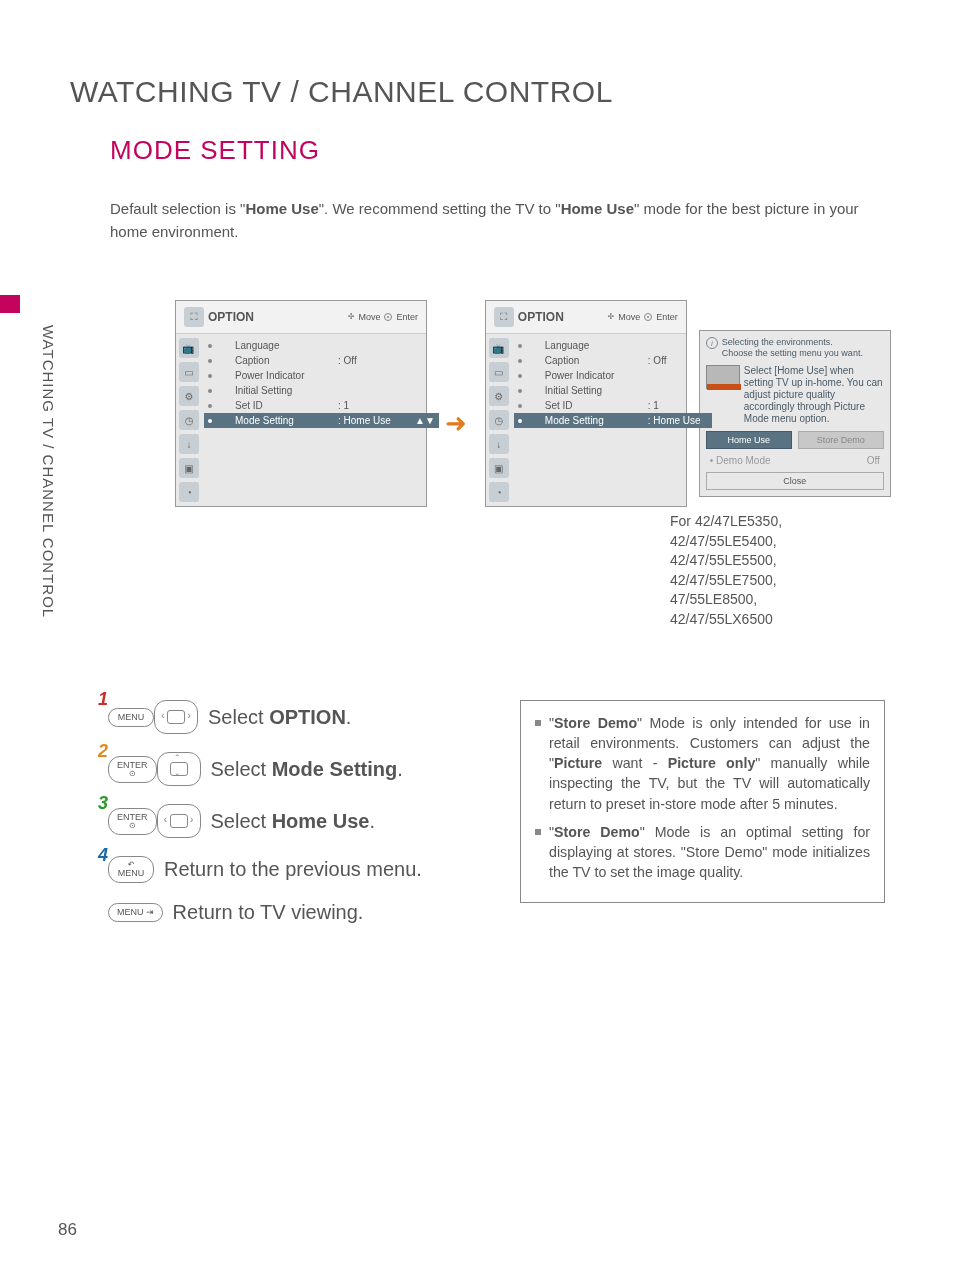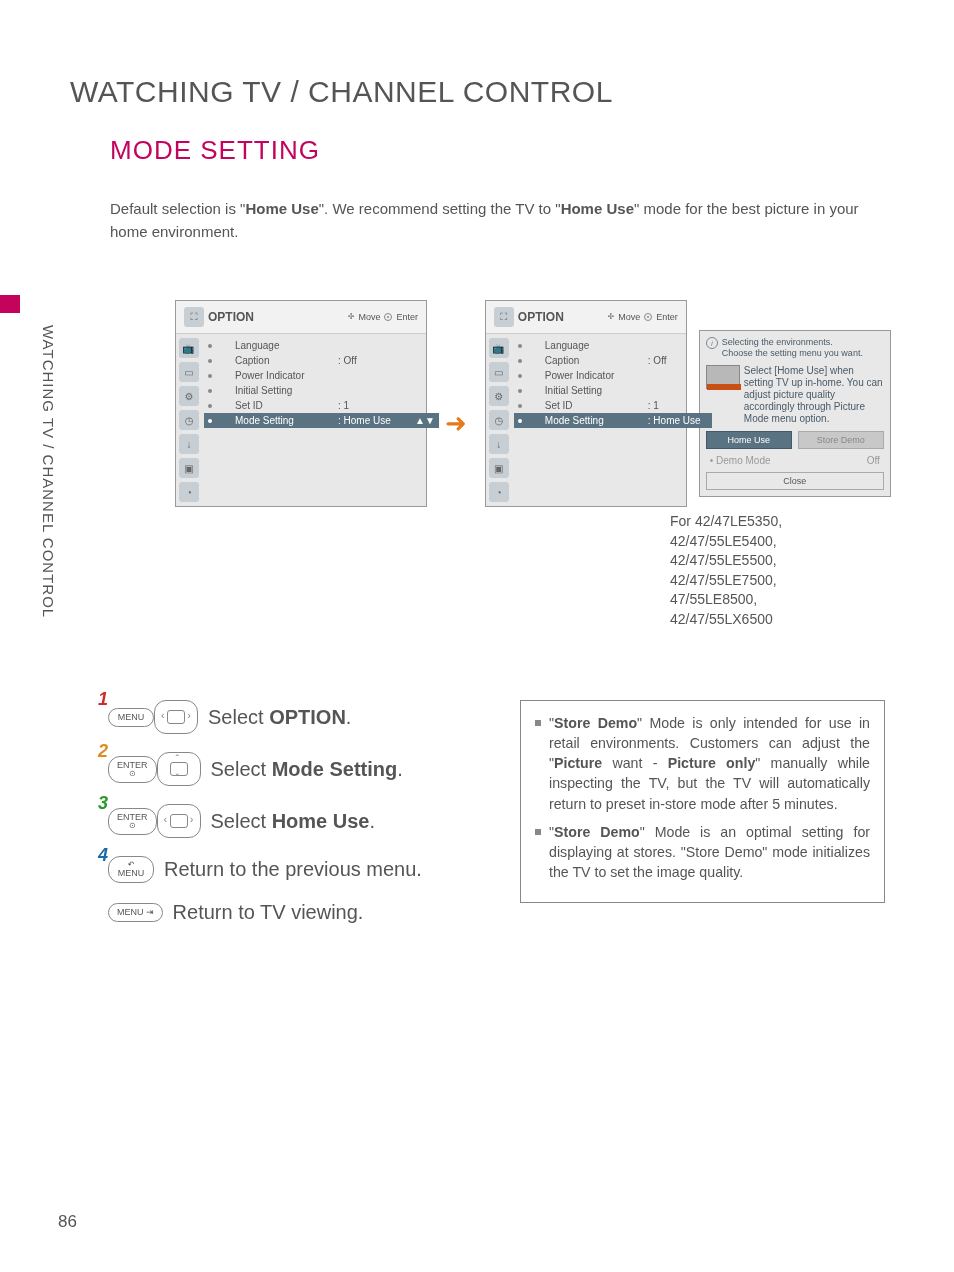--- a/index.html
+++ b/index.html
@@ -220,21 +220,21 @@
     color: #555;
   }
   .notes-box ul { list-style: none; }
   .notes-box li { position: relative; padding-left: 14px; margin-bottom: 8px; text-align: justify;}
   .notes-box li::before {
     content: ""; position: absolute; left: 0; top: 7px;
     width: 6px; height: 6px; background: #888;
   }
   .page-num {
     position: absolute;
-    bottom: 40px;
+    bottom: 32px;
     left: 58px;
     font-size: 17px;
     color: #555;
   }
   .move-glyph{display:inline-flex;flex-direction:column;align-items:center;line-height:0.5;font-size:8px;}
   .enter-glyph{display:inline-block;width:8px;height:8px;border:1px solid #888;border-radius:50%;position:relative;}
   .enter-glyph::after{content:"";position:absolute;top:2px;left:2px;width:2px;height:2px;background:#888;border-radius:50%;}
 </style>
 </head>
 <body>

